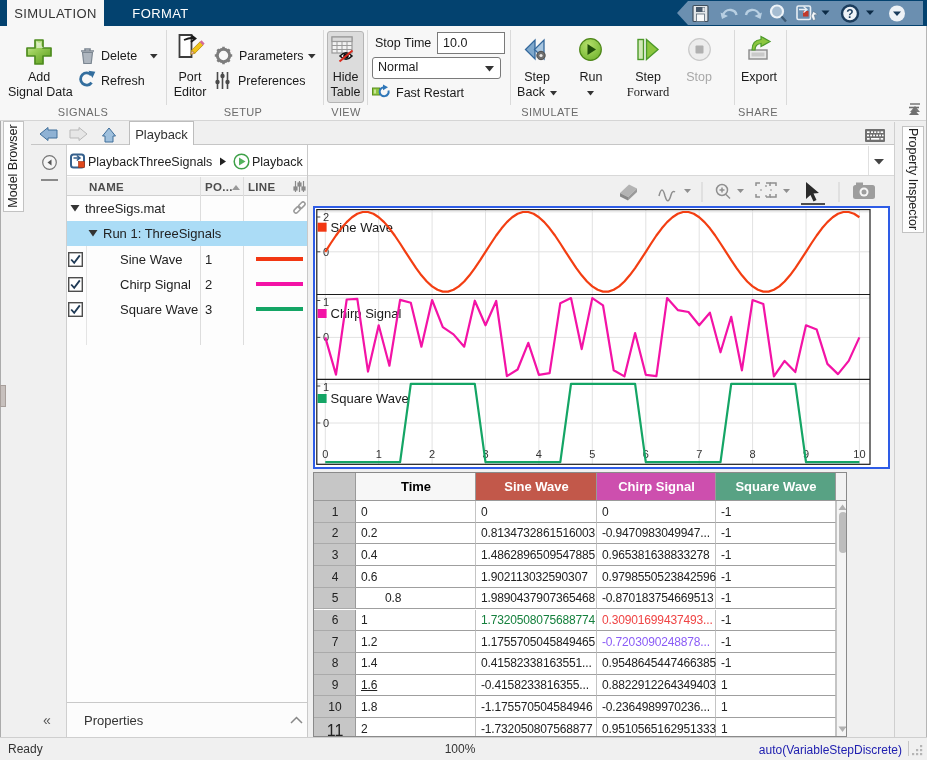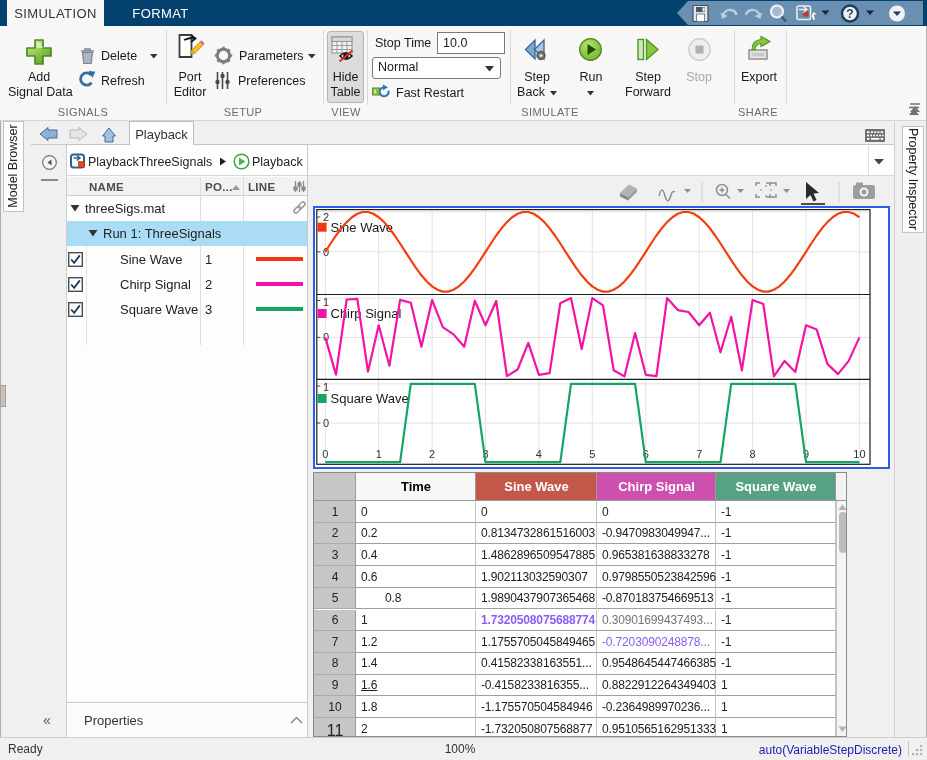--- a/index.html
+++ b/index.html
@@ -88,21 +88,21 @@
 <div class="lbl" style="left:514px;top:70px;width:46px;text-align:center;font-size:12.5px;">Step</div>
 <div class="lbl" style="left:508px;top:85px;width:46px;text-align:center;font-size:12.5px;">Back</div>
 <svg style="left:549px;top:90px;" width="10" height="7">
     <path d="M1 1 L4.5 5.5 L8 1 Z" fill="#333"></path>
   </svg>
 <div class="lbl" style="left:568px;top:70px;width:46px;text-align:center;font-size:12.5px;">Run</div>
 <svg style="left:586px;top:90px;" width="10" height="7">
     <path d="M1 1 L4.5 5.5 L8 1 Z" fill="#333"></path>
   </svg>
 <div class="lbl" style="left:625px;top:70px;width:46px;text-align:center;font-size:12.5px;">Step</div>
-<div class="lbl" style="left:625px;top:85px;width:46px;font-size:12.5px;">Forward</div>
+<div class="lbl" style="left:625px;top:85px;width:46px;text-align:center;font-size:12.5px;font-family:Liberation Serif, serif;">Forward</div>
 <div class="lbl" style="left:676px;top:70px;width:46px;text-align:center;font-size:12.5px;color:#a8a8a8;">Stop</div>
 <div class="lbl" style="left:736px;top:70px;width:46px;text-align:center;font-size:12.5px;">Export</div>
 
 <svg style="left:25px;top:38px;" width="28" height="28" viewBox="0 0 28 28">
  <defs>
       <linearGradient id="plg" x1="0" y1="0" x2="0.7" y2="1">
         <stop offset="0" stop-color="#dff2be"></stop>
         <stop offset="0.45" stop-color="#9ccf5a"></stop>
         <stop offset="1" stop-color="#64a426"></stop>
       </linearGradient>
@@ -492,23 +492,23 @@
 <div class="lbl" style="left:167px;top:118.3px;font-size:12px;color:#222;letter-spacing:-0.15px;">1.9890437907365468</div>
 <div class="abs" style="left:283px;top:114.8px;width:119px;height:21.7px;background:#fff;border-right:1px solid #c4c4c4;border-bottom:1px solid #9f9f9f;"></div>
 <div class="lbl" style="left:288px;top:118.3px;font-size:12px;color:#222;letter-spacing:-0.15px;">-0.870183754669513</div>
 <div class="abs" style="left:402px;top:114.8px;width:120px;height:21.7px;background:#fff;border-right:1px solid #c4c4c4;border-bottom:1px solid #9f9f9f;"></div>
 <div class="lbl" style="left:407px;top:118.3px;font-size:12px;color:#222;letter-spacing:-0.15px;">-1</div>
 <div class="abs" style="left:0;top:136.5px;width:42px;height:21.7px;background:#c6c6c6;border-right:1px solid #9a9a9a;border-bottom:1px solid #aaa;"></div>
 <div class="lbl" style="left:0;top:140.0px;width:42px;text-align:center;font-size:12px;color:#222;">6</div>
 <div class="abs" style="left:42px;top:136.5px;width:120px;height:21.7px;background:#fff;border-right:1px solid #c4c4c4;border-bottom:1px solid #9f9f9f;"></div>
 <div class="lbl" style="left:47px;top:140.0px;font-size:12px;color:#222;letter-spacing:-0.15px;">1</div>
 <div class="abs" style="left:162px;top:136.5px;width:121px;height:21.7px;background:#fff;border-right:1px solid #c4c4c4;border-bottom:1px solid #9f9f9f;"></div>
-<div class="lbl" style="left:167px;top:140.0px;font-size:12px;color:#8b5cf6;letter-spacing:-0.15px;font-weight:bold;">1.7320508075688774</div>
+<div class="lbl" style="left:167px;top:140.0px;font-size:12px;color:#15803d;letter-spacing:-0.15px;">1.7320508075688774</div>
 <div class="abs" style="left:283px;top:136.5px;width:119px;height:21.7px;background:#fff;border-right:1px solid #c4c4c4;border-bottom:1px solid #9f9f9f;"></div>
-<div class="lbl" style="left:288px;top:140.0px;font-size:12px;color:#737373;letter-spacing:-0.15px;">0.30901699437493...</div>
+<div class="lbl" style="left:288px;top:140.0px;font-size:12px;color:#ef4444;letter-spacing:-0.15px;">0.30901699437493...</div>
 <div class="abs" style="left:402px;top:136.5px;width:120px;height:21.7px;background:#fff;border-right:1px solid #c4c4c4;border-bottom:1px solid #9f9f9f;"></div>
 <div class="lbl" style="left:407px;top:140.0px;font-size:12px;color:#222;letter-spacing:-0.15px;">-1</div>
 <div class="abs" style="left:0;top:158.2px;width:42px;height:21.7px;background:#c6c6c6;border-right:1px solid #9a9a9a;border-bottom:1px solid #aaa;"></div>
 <div class="lbl" style="left:0;top:161.7px;width:42px;text-align:center;font-size:12px;color:#222;">7</div>
 <div class="abs" style="left:42px;top:158.2px;width:120px;height:21.7px;background:#fff;border-right:1px solid #c4c4c4;border-bottom:1px solid #9f9f9f;"></div>
 <div class="lbl" style="left:47px;top:161.7px;font-size:12px;color:#222;letter-spacing:-0.15px;">1.2</div>
 <div class="abs" style="left:162px;top:158.2px;width:121px;height:21.7px;background:#fff;border-right:1px solid #c4c4c4;border-bottom:1px solid #9f9f9f;"></div>
 <div class="lbl" style="left:167px;top:161.7px;font-size:12px;color:#222;letter-spacing:-0.15px;">1.1755705045849465</div>
 <div class="abs" style="left:283px;top:158.2px;width:119px;height:21.7px;background:#fff;border-right:1px solid #c4c4c4;border-bottom:1px solid #9f9f9f;"></div>
 <div class="lbl" style="left:288px;top:161.7px;font-size:12px;color:#8b5cf6;letter-spacing:-0.15px;">-0.7203090248878...</div>

